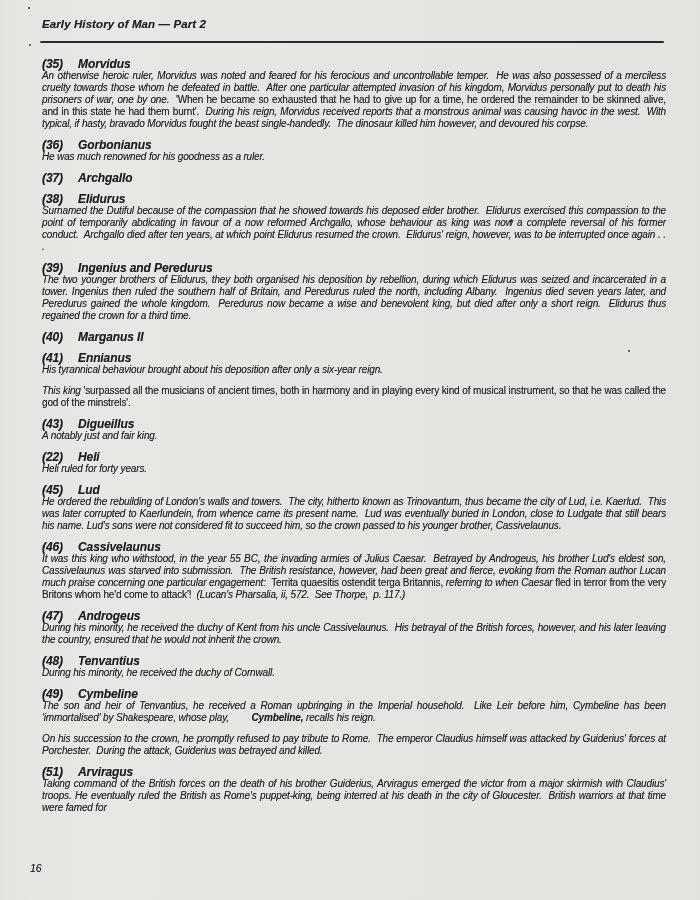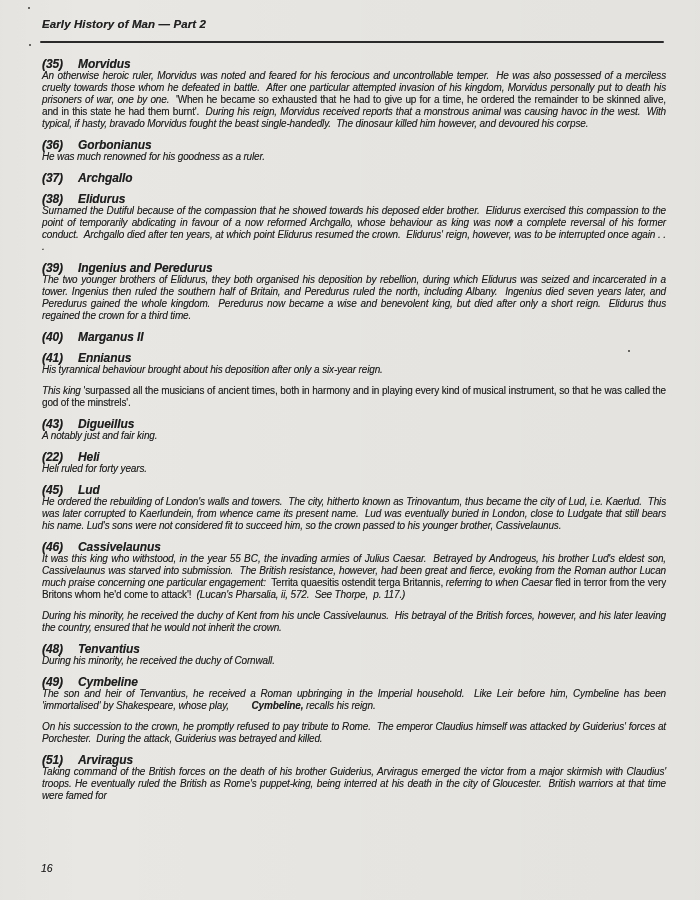--- a/index.html
+++ b/index.html
@@ -58,21 +58,21 @@
     text-align: justify;
     white-space: pre-wrap;
     text-shadow: 0 0 0.5px rgba(30,30,30,0.45);
   }
   .seg-i { font-style: italic; }
   .seg-r { font-style: normal; }
   .seg-b { font-style: italic; font-weight: bold; padding-left: 20px; }
   .seg-sc { font-style: italic; font-size: 10px; letter-spacing: 0; }
   .page-number {
     position: absolute;
-    left: 41px; top: 862px;
+    left: 30px; top: 862px;
     font-style: italic;
     font-size: 10.5px;
     text-shadow: 0 0 0.5px rgba(30,30,30,0.5);
   }
   .speck { position: absolute; background: #3a3a3a; border-radius: 50%; }
   .speck-1 { left: 28px; top: 7px;  width: 2px; height: 2px; }
   .speck-2 { left: 29px; top: 44px; width: 2px; height: 2px; }
   .speck-3 { left: 510px; top: 219px; width: 2px; height: 4px; transform: rotate(20deg); border-radius: 1px; }
   .speck-4 { left: 628px; top: 350px; width: 2px; height: 2px; }
 </style>
@@ -162,20 +162,23 @@
   </div>
 
   <div class="entry">
     <div class="entry-heading">
       <span class="entry-num">(46)</span><span class="entry-name">Cassivelaunus</span>
     </div>
     <div class="entry-body"><span class="seg-i">It was this king who withstood, in the year 55 </span><span class="seg-sc">BC</span><span class="seg-i">, the invading armies of Julius Caesar.  Betrayed by Androgeus, his brother Lud's eldest son, Cassivelaunus was starved into submission.  The British resistance, however, had been great and fierce, evoking from the Roman author Lucan much praise concerning one particular engagement:  </span><span class="seg-r">Territa quaesitis ostendit terga Britannis,</span><span class="seg-i"> referring to when Caesar </span><span class="seg-r">fled in terror from the very Britons whom he'd come to attack'!</span><span class="seg-i">  (Lucan's Pharsalia, ii, 572.  See Thorpe,  p. 117.)</span></div>
   </div>
 
   <div class="entry">
+    <div class="entry-heading">
+      <span class="entry-num">(47)</span><span class="entry-name">Androgeus</span>
+    </div>
     <div class="entry-body"><span class="seg-i">During his minority, he received the duchy of Kent from his uncle Cassivelaunus.  His betrayal of the British forces, however, and his later leaving the country, ensured that he would not inherit the crown.</span></div>
   </div>
 
   <div class="entry">
     <div class="entry-heading">
       <span class="entry-num">(48)</span><span class="entry-name">Tenvantius</span>
     </div>
     <div class="entry-body"><span class="seg-i">During his minority, he received the duchy of Cornwall.</span></div>
   </div>
 

